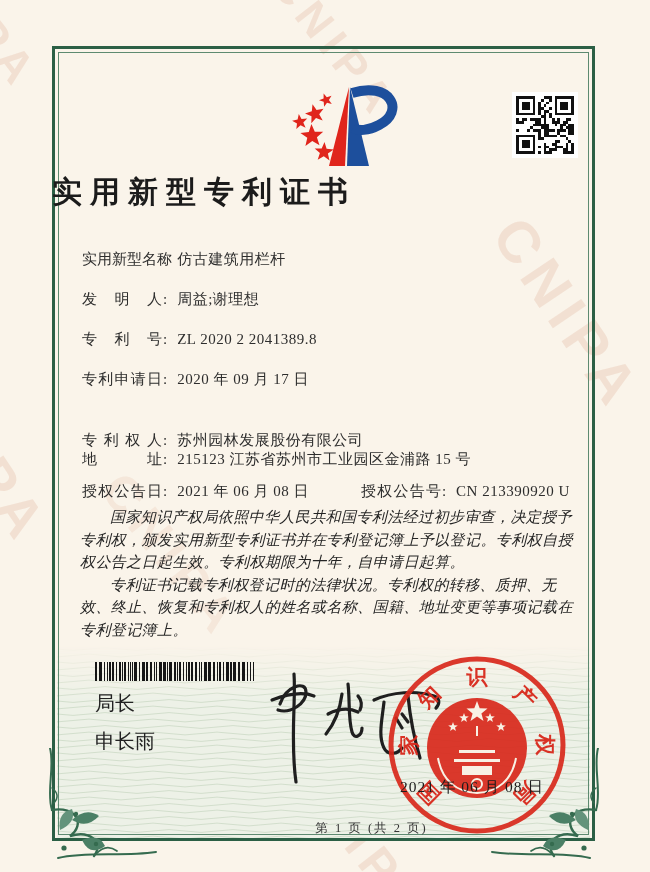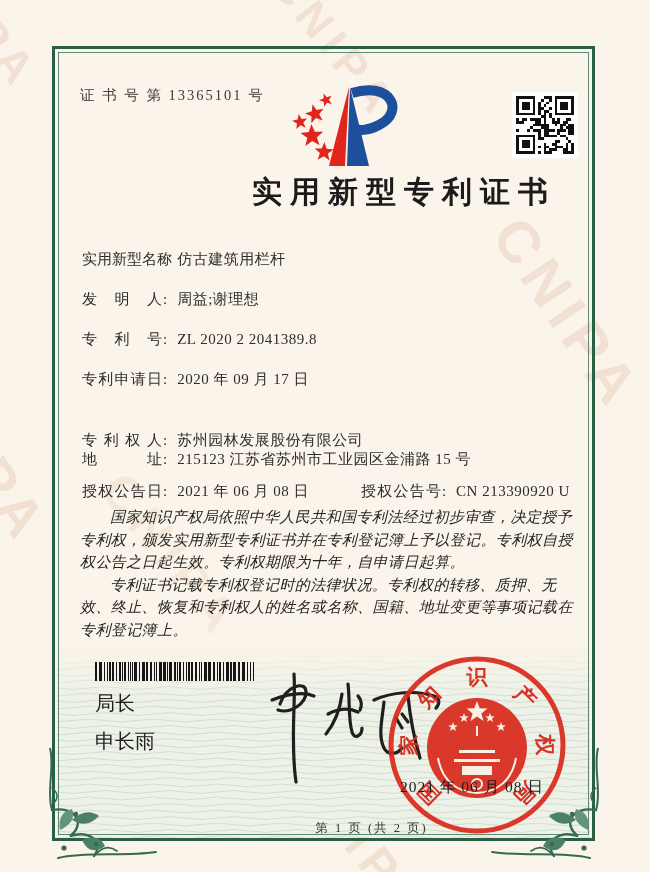--- a/index.html
+++ b/index.html
@@ -27,22 +27,22 @@
     border:3px solid #2b5f45; z-index:1; pointer-events:none; }
   .frame-inner { position:absolute; left:58px; top:52px; width:531px; height:783px;
     border:1px solid #5d8a70; z-index:1; pointer-events:none; }
   .ornament { position:absolute; z-index:3; pointer-events:none; }
   
   .cert-no { position:absolute; left:80px; top:86px; font-size:14.5px;
     letter-spacing:2px; color:#3c3c3c; z-index:2; }
   .logo { position:absolute; left:282px; top:84px; z-index:2; }
   .qr-box { position:absolute; left:512px; top:92px; width:66px; height:66px;
     background:#fff; padding:4px; z-index:2; }
-  .title { position:absolute; left:52px; top:172px; width:504px; text-align:right;
-    font-size:30px; font-weight:bold; letter-spacing:8px; color:#1b1b1b; z-index:2;padding-left:48px; }
+  .title { position:absolute; left:52px; top:172px; width:504px; text-align:left;
+    font-size:30px; font-weight:bold; letter-spacing:8px; color:#1b1b1b; z-index:2; }
   
   .row { position:absolute; left:82px; display:flex; align-items:baseline;
     font-size:15px; z-index:2; white-space:nowrap; }
   .flabel { display:inline-block; width:80px; text-align:justify;
     text-align-last:justify; color:#2d2d2d; }
   .colon { margin:0 10px 0 1px; }
   .fvalue { letter-spacing:0.5px; }
   .grant2 { margin-left:52px; display:flex; align-items:baseline; }
   
   .paras { position:absolute; left:80px; top:506px; width:494px; z-index:2; }
@@ -125,21 +125,20 @@
       <path d="M18,82 q-3,-17 12,-21 q5,13 -12,21 Z" fill="#63937b" stroke="none"></path>
       <circle cx="34" cy="66" r="2.2" fill="#356b4f" stroke="none"></circle>
       <circle cx="54" cy="96" r="2.2" fill="#356b4f" stroke="none"></circle>
       <circle cx="22" cy="100" r="2.6" fill="#356b4f" stroke="none"></circle>
     </g>
   </svg>
   <svg class="ornament" style="left:486px; top:748px; transform:scaleX(-1);" width="120" height="118" viewBox="0 0 120 118">
     <use href="#ornG"></use>
   </svg>
 
-  <div class="cert-no">证 书 号 第 13365101 号</div>
 
   <svg class="logo" width="130" height="86" viewBox="0 0 130 86">
     <polygon points="67,3 63,82 47,82" fill="#e0251c"></polygon>
     <polygon points="68,3 87,82 65,82" fill="#1d4f9c"></polygon>
     <path d="M70,9 C108,-3 124,27 97,41 C86,47 76,47 71,44" fill="none" stroke="#1d4f9c" stroke-width="10"></path>
     <g id="logoStars">
         <path d="M41.6,9.4L44.8,13.2L49.5,11.7L46.9,15.9L49.8,19.9L45.0,18.8L42.1,22.7L41.7,17.8L37.0,16.3L41.6,14.4Z" fill="#e0251c"></path>
         <path d="M30.5,20.3L34.6,26.1L41.5,24.7L37.2,30.3L40.7,36.4L34.0,34.1L29.3,39.3L29.5,32.2L23.0,29.4L29.8,27.3Z" fill="#e0251c"></path>
         <path d="M16.8,30.1L19.5,35.0L25.2,34.4L21.3,38.5L23.6,43.7L18.5,41.3L14.3,45.1L15.0,39.5L10.1,36.7L15.6,35.6Z" fill="#e0251c"></path>
         <path d="M29.4,40.0L32.8,47.8L41.2,47.7L34.9,53.3L37.5,61.3L30.3,57.0L23.4,62.0L25.3,53.8L18.4,48.9L26.8,48.1Z" fill="#e0251c"></path>

